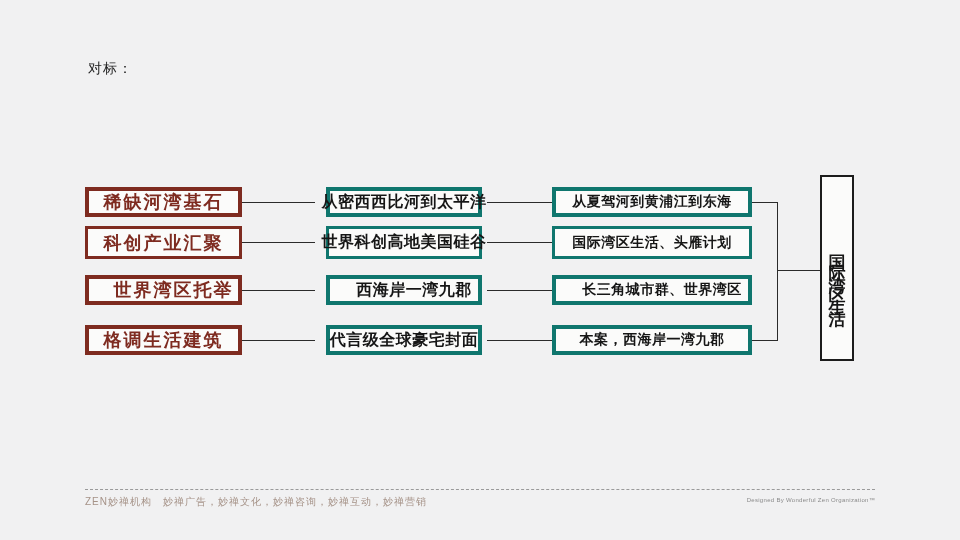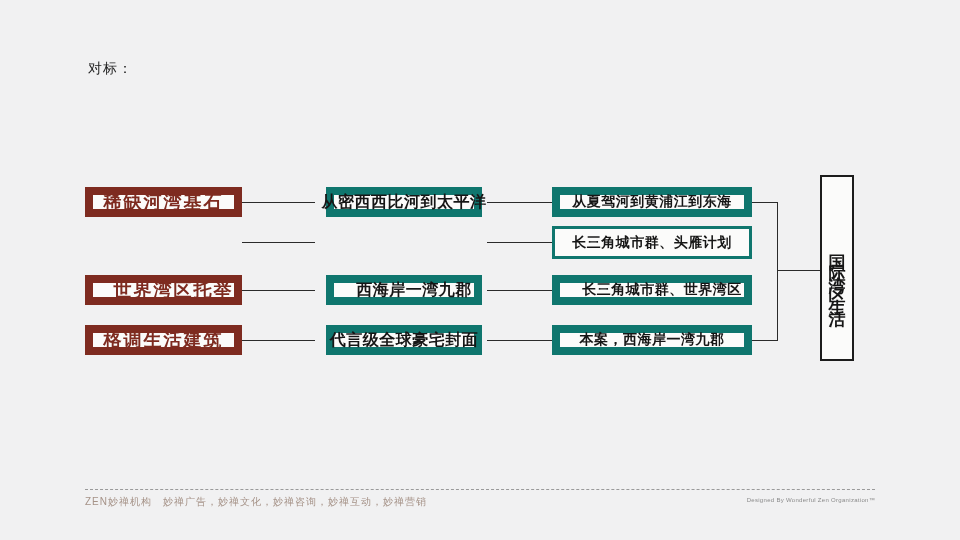--- a/index.html
+++ b/index.html
@@ -10,21 +10,21 @@
     position:relative;overflow:hidden;
   }
   .stage{position:absolute;inset:0;}
   .page-title{
     position:absolute;left:88px;top:60px;
     font-size:14px;color:#222;letter-spacing:1px;
   }
   .box{
     position:absolute;height:30px;
     background:#fbfbfa;
-    border:8px solid #0f766e;
+    border:4px solid #0f766e;
     display:flex;align-items:center;justify-content:center;
     font-weight:bold;color:#161616;
     box-sizing:border-box;white-space:nowrap;
   }
   .left-col{
     left:85px;width:157px;
     border-color:#7e2b20;color:#7e2b20;
     font-size:18px;letter-spacing:2px;
   }
   .mid-col{left:326px;width:156px;font-size:16px;letter-spacing:0.5px;}
@@ -74,23 +74,25 @@
 
   <div class="page-title">对标：</div>
 
   <div class="box left-col r1">稀缺河湾基石</div>
   <div class="line hline c-lm y1"></div>
   <div class="box mid-col r1">从密西西比河到太平洋</div>
   <div class="line hline c-mr y1"></div>
   <div class="box right-col r1">从夏驾河到黄浦江到东海</div>
   <div class="line hline c-stub y1"></div>
 
+  <div class="box left-col r2 em">科创产业汇聚</div>
   <div class="line hline c-lm y2"></div>
+  <div class="box mid-col r2 em">世界科创高地美国硅谷</div>
   <div class="line hline c-mr y2"></div>
-  <div class="box right-col r2 em">长三角城市群、头雁计划</div>
+  <div class="box right-col r2 em">国际湾区生活、头雁计划</div>
 
   <div class="box left-col r3">世界湾区托举</div>
   <div class="line hline c-lm y3"></div>
   <div class="box mid-col r3">西海岸一湾九郡</div>
   <div class="line hline c-mr y3"></div>
   <div class="box right-col r3">长三角城市群、世界湾区</div>
 
   <div class="box left-col r4">格调生活建筑</div>
   <div class="line hline c-lm y4"></div>
   <div class="box mid-col r4">代言级全球豪宅封面</div>

